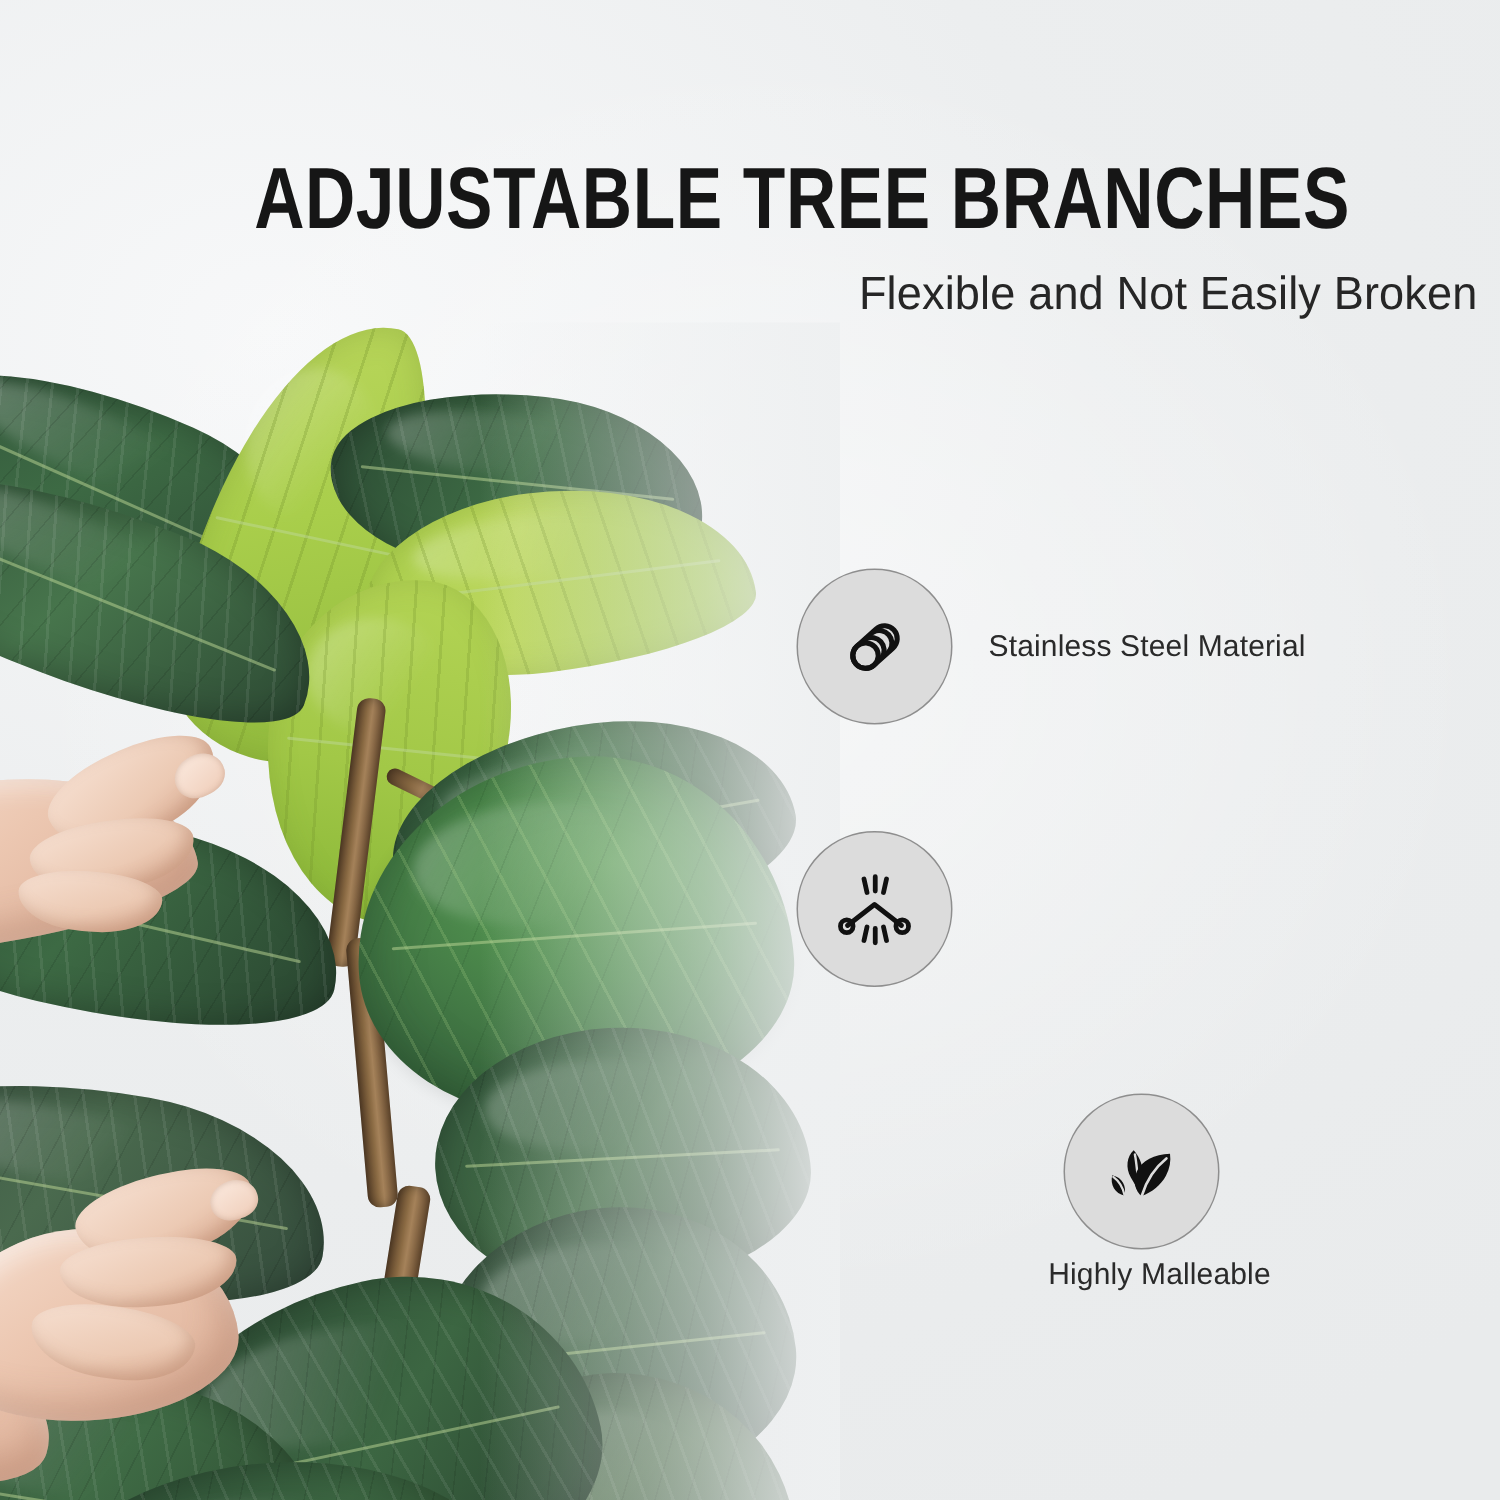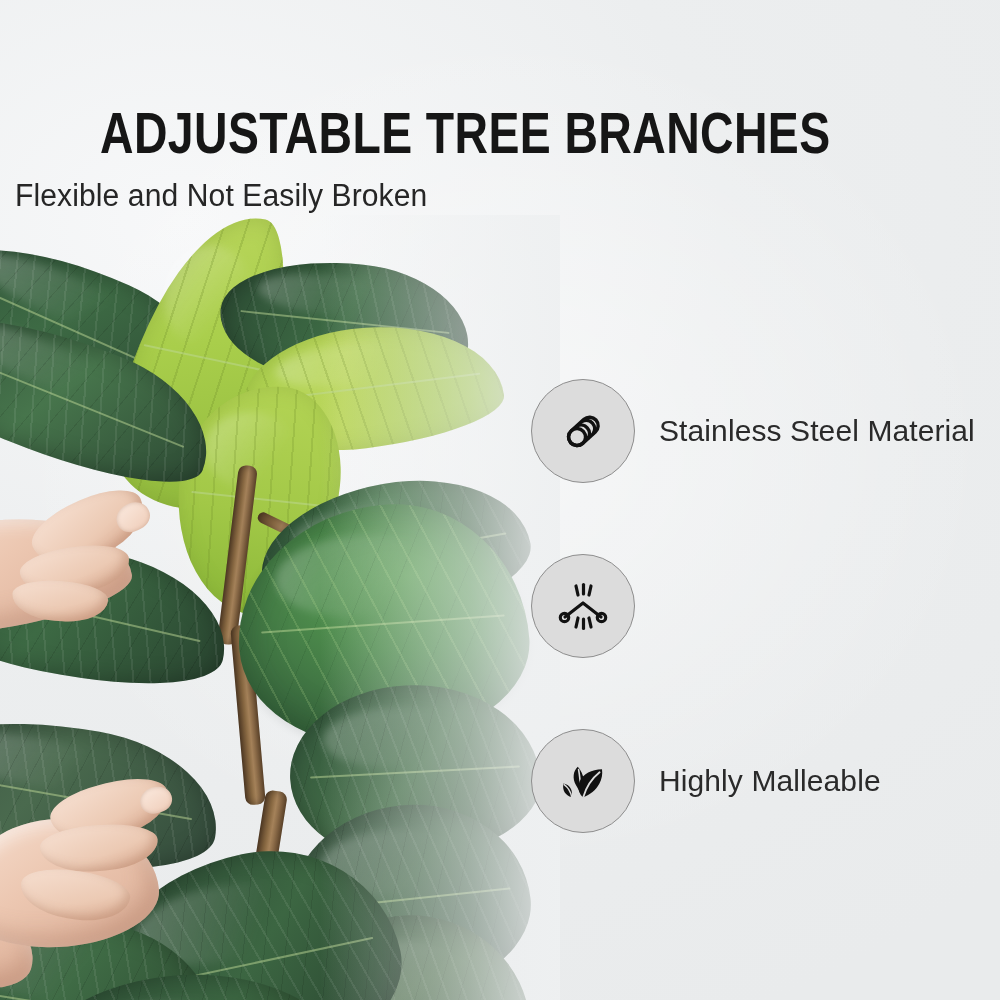--- a/index.html
+++ b/index.html
@@ -25,21 +25,21 @@
       linear-gradient(180deg,#f1f2f3 0%, #eceeef 55%, #eef0f1 100%);
   }
   .bg-vignette {
     position:absolute; inset:0;
     background:radial-gradient(70% 60% at 50% 45%, rgba(255,255,255,.55) 0%, rgba(255,255,255,0) 70%);
   }
 
   
   .head-block {
     position:absolute; left:0; top:104px; width:1000px;
-    text-align:left;
+    text-align:right;
   }
   .title {
     font-size:58px;
     line-height:58px;
     font-weight:700;
     letter-spacing:.5px;
     color:#161616;
     transform:scaleX(.80);
     transform-origin:center top;
     white-space:nowrap;
@@ -62,33 +62,33 @@
     left:531px; top:379px;
     width:460px;
   }
   .feature {
     position:relative;
     height:104px;
     margin-bottom:71px;
     display:flex;
     align-items:center;
   }
-  .feature:last-child { margin-bottom:0; }
+  .feature:last-child { margin-bottom:0;flex-direction:column; }
   .feat-circle {
     width:104px; height:104px;
     flex:0 0 104px;
     border-radius:50%;
     background:#dcdcdc;
     border:1px solid #8e8e8e;
     display:flex; align-items:center; justify-content:center;
   }
   .feat-circle svg { display:block; }
   .feat-label {
     margin-left:24px;
-    font-size:30px;
+    font-size:20px;
     line-height:34px;
     color:#2a2a2a;
     white-space:nowrap;
     letter-spacing:.1px;
   }
 
   
   .photo {
     position:absolute;
     left:-40px; top:215px;

